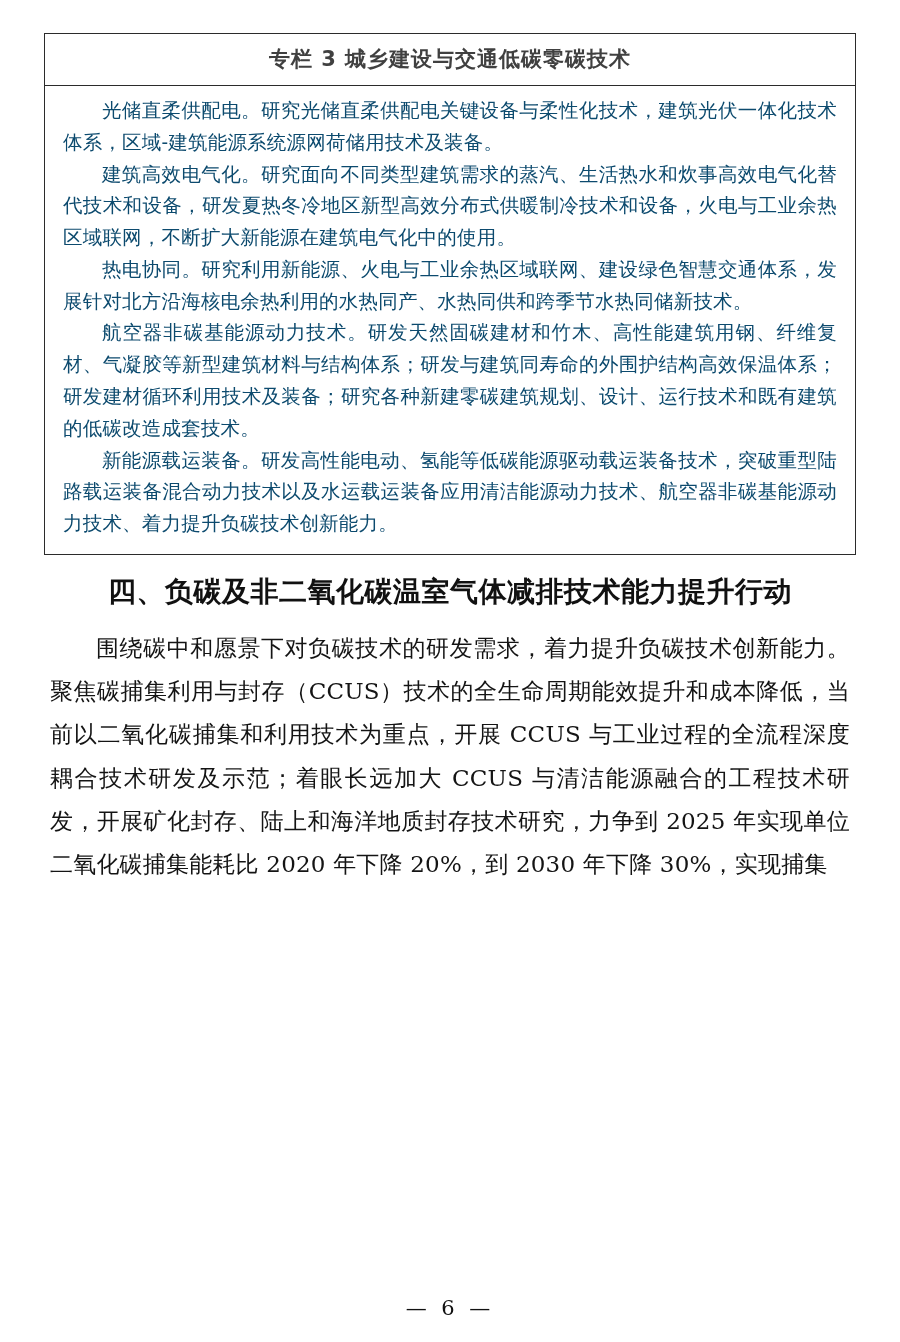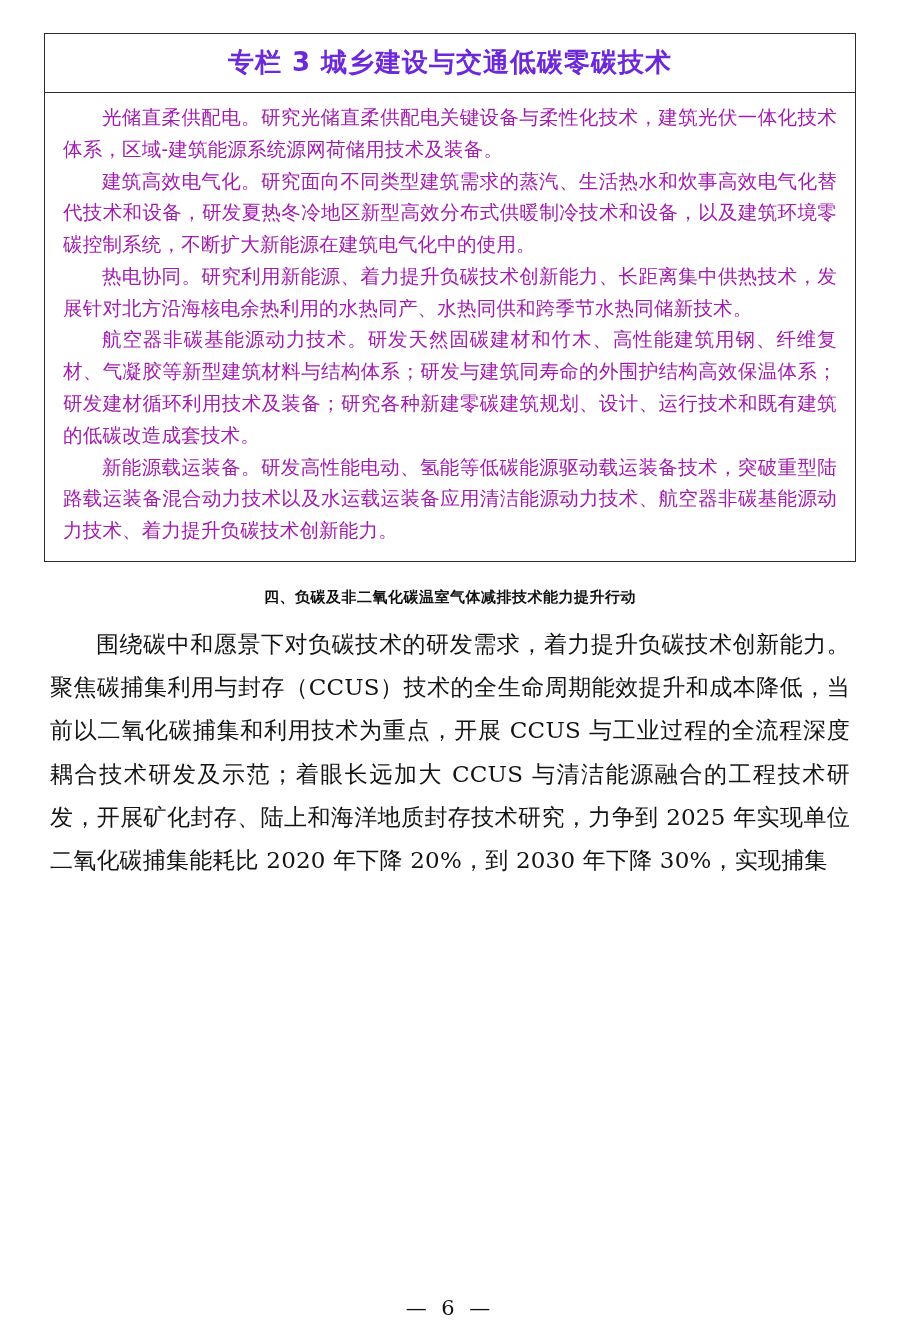--- a/index.html
+++ b/index.html
@@ -31,46 +31,46 @@
     margin: 5px auto 0 auto;
   }
   .callout-title-row {
     border-bottom: 1.5px solid #2b2b2b;
     text-align: center;
     padding: 11px 0 12px 0;
   }
   .callout-title {
     font-family: "DejaVu Sans", "Liberation Sans", sans-serif;
     font-weight: bold;
-    font-size: 26px;
+    font-size: 21px;
     letter-spacing: 1px;
-    color: #6d28d9;
+    color: #404040;
     text-align: center;
   }
   .callout-body {
     padding: 9px 18px 14px 18px;
   }
   .callout-body p {
     margin: 0;
     font-size: 19.5px;
     line-height: 1.63;
     text-align: justify;
     text-justify: inter-ideograph;
     text-indent: 2em;
-    color: #a21caf;
+    color: #0c4a6e;
     letter-spacing: 0.2px;
   }
 
   
   .section-heading {
     font-family: "DejaVu Sans", "Liberation Sans", sans-serif;
     font-weight: bold;
-    font-size: 15px;
+    font-size: 28px;
     text-align: center;
-    margin: 26px 0 14px 0;
+    margin: 18px 0 14px 0;
     letter-spacing: 0.5px;
     color: #111;
   }
 
   
   .body-para {
     font-size: 23px;
     line-height: 1.88;
     text-align: justify;
     text-justify: inter-ideograph;
@@ -99,22 +99,22 @@
 <body>
 
 <div class="page">
 
   <div class="callout-box">
     <div class="callout-title-row">
       <span class="callout-title">专栏 3  城乡建设与交通低碳零碳技术</span>
     </div>
     <div class="callout-body">
       <p>光储直柔供配电。研究光储直柔供配电关键设备与柔性化技术，建筑光伏一体化技术体系，区域-建筑能源系统源网荷储用技术及装备。</p>
-      <p>建筑高效电气化。研究面向不同类型建筑需求的蒸汽、生活热水和炊事高效电气化替代技术和设备，研发夏热冬冷地区新型高效分布式供暖制冷技术和设备，以及建筑环境零碳控制系统，不断扩大新能源在建筑电气化中的使用。</p>
-      <p>热电协同。研究利用新能源、着力提升负碳技术创新能力、长距离集中供热技术，发展针对北方沿海核电余热利用的水热同产、水热同供和跨季节水热同储新技术。</p>
+      <p>建筑高效电气化。研究面向不同类型建筑需求的蒸汽、生活热水和炊事高效电气化替代技术和设备，研发夏热冬冷地区新型高效分布式供暖制冷技术和设备，火电与工业余热区域联网，不断扩大新能源在建筑电气化中的使用。</p>
+      <p>热电协同。研究利用新能源、火电与工业余热区域联网、建设绿色智慧交通体系，发展针对北方沿海核电余热利用的水热同产、水热同供和跨季节水热同储新技术。</p>
       <p>航空器非碳基能源动力技术。研发天然固碳建材和竹木、高性能建筑用钢、纤维复材、气凝胶等新型建筑材料与结构体系；研发与建筑同寿命的外围护结构高效保温体系；研发建材循环利用技术及装备；研究各种新建零碳建筑规划、设计、运行技术和既有建筑的低碳改造成套技术。</p>
       <p>新能源载运装备。研发高性能电动、氢能等低碳能源驱动载运装备技术，突破重型陆路载运装备混合动力技术以及水运载运装备应用清洁能源动力技术、航空器非碳基能源动力技术、着力提升负碳技术创新能力。</p>
     </div>
   </div>
 
   <div class="section-heading">四、负碳及非二氧化碳温室气体减排技术能力提升行动</div>
 
   <p class="body-para">围绕碳中和愿景下对负碳技术的研发需求，着力提升负碳技术创新能力。聚焦碳捕集利用与封存（CCUS）技术的全生命周期能效提升和成本降低，当前以二氧化碳捕集和利用技术为重点，开展 CCUS 与工业过程的全流程深度耦合技术研发及示范；着眼长远加大 CCUS 与清洁能源融合的工程技术研发，开展矿化封存、陆上和海洋地质封存技术研究，力争到 2025 年实现单位二氧化碳捕集能耗比 2020 年下降 20%，到 2030 年下降 30%，实现捕集</p>
 
   <div class="page-footer">

